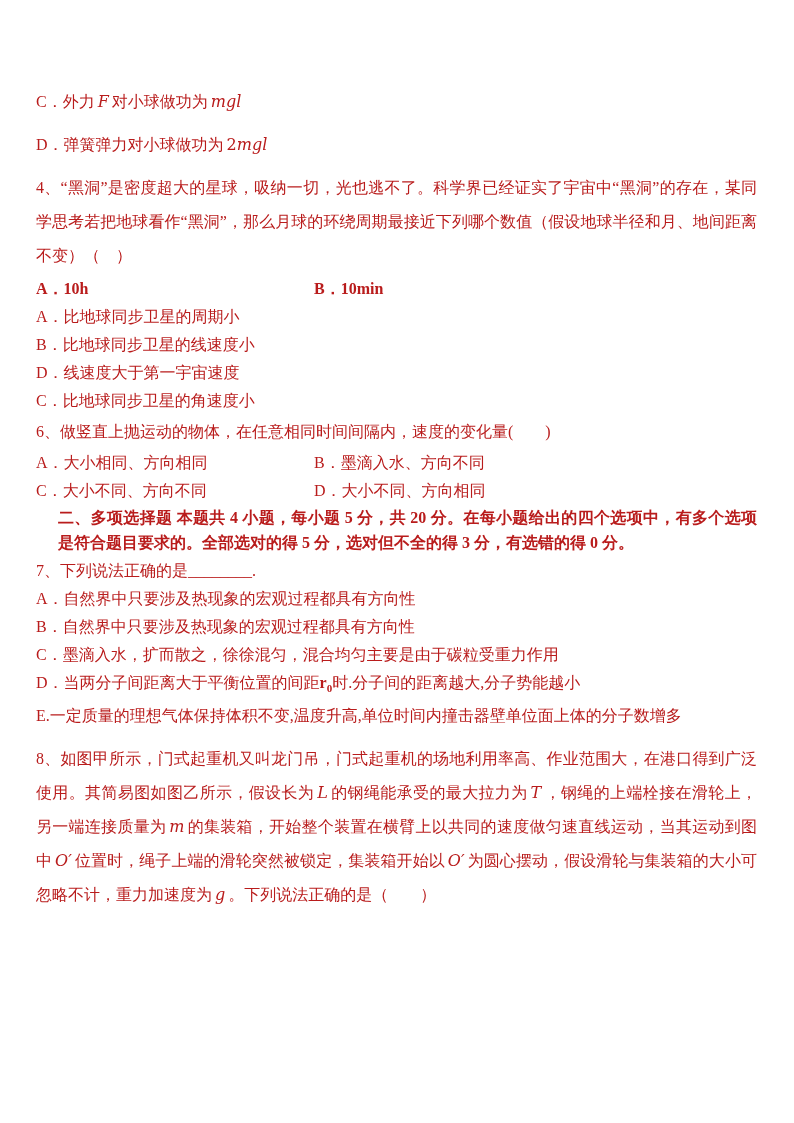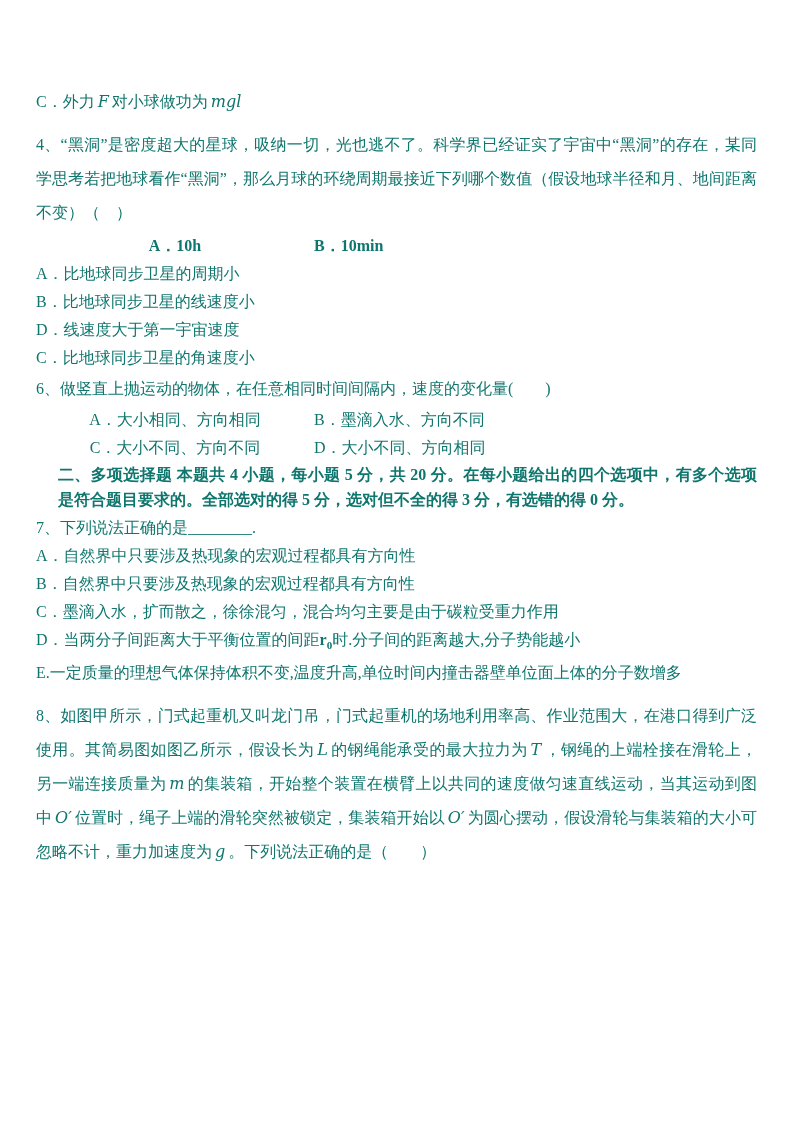--- a/index.html
+++ b/index.html
@@ -6,28 +6,28 @@
   html, body { background: #ffffff; }
   body {
     width: 794px; height: 1123px;
     font-family: "Liberation Serif", "DejaVu Serif", serif;
   }
   .page {
     position: relative;
     width: 794px; height: 1123px;
     background: #ffffff;
     padding: 88px 37px 0 36px;
-    color: #0f766e;
+    color: #b91c1c;
     font-size: 16px;
     overflow: hidden;
   }
   .line { line-height: 28px; white-space: nowrap; }
   .para { line-height: 34px; text-align: justify; }
   .sec-header { line-height: 25px; text-align: justify; font-weight: bold; margin-left: 22px; }
-  .opt-row { line-height: 28px; display: flex; text-align: center; }
+  .opt-row { line-height: 28px; display: flex; }
   .opt-row .col1 { width: 278px; flex: 0 0 278px; }
   .math {
     font-style: italic;
     font-family: "DejaVu Serif", serif;
     margin: 0 3px;
   }
   .mathnum { font-family: "DejaVu Serif", serif; margin-left: 3px; }
   .mathnum + .math { margin-left: 0; }
   .var-sub { font-weight: bold; }
   sub.var-sub-idx { font-weight: bold; font-size: 11px; }
@@ -37,20 +37,23 @@
   .mt-10 { margin-top: 0; }
   .mt-2  { margin-top: 2px; }
 </style>
 </head>
 <body>
 
 <div class="page">
 
   <div class="line">
     <span>C．外力</span><span class="math">F</span><span>对小球做功为</span><span class="math">mgl</span>
+  </div>
+  <div class="line mt-15">
+    <span>D．弹簧弹力对小球做功为</span><span class="mathnum">2</span><span class="math">mgl</span>
   </div>
 
   <div class="para mt-12">4、“黑洞”是密度超大的星球，吸纳一切，光也逃不了。科学界已经证实了宇宙中“黑洞”的存在，某同学思考若把地球看作“黑洞”，那么月球的环绕周期最接近下列哪个数值（假设地球半径和月、地间距离不变）（　）</div>
   <div class="opt-row mt-2">
     <span class="col1 latin-bold">A．10h</span>
     <span class="latin-bold">B．10min</span>
   </div>
 
   <div class="line">A．比地球同步卫星的周期小</div>
   <div class="line">B．比地球同步卫星的线速度小</div>

